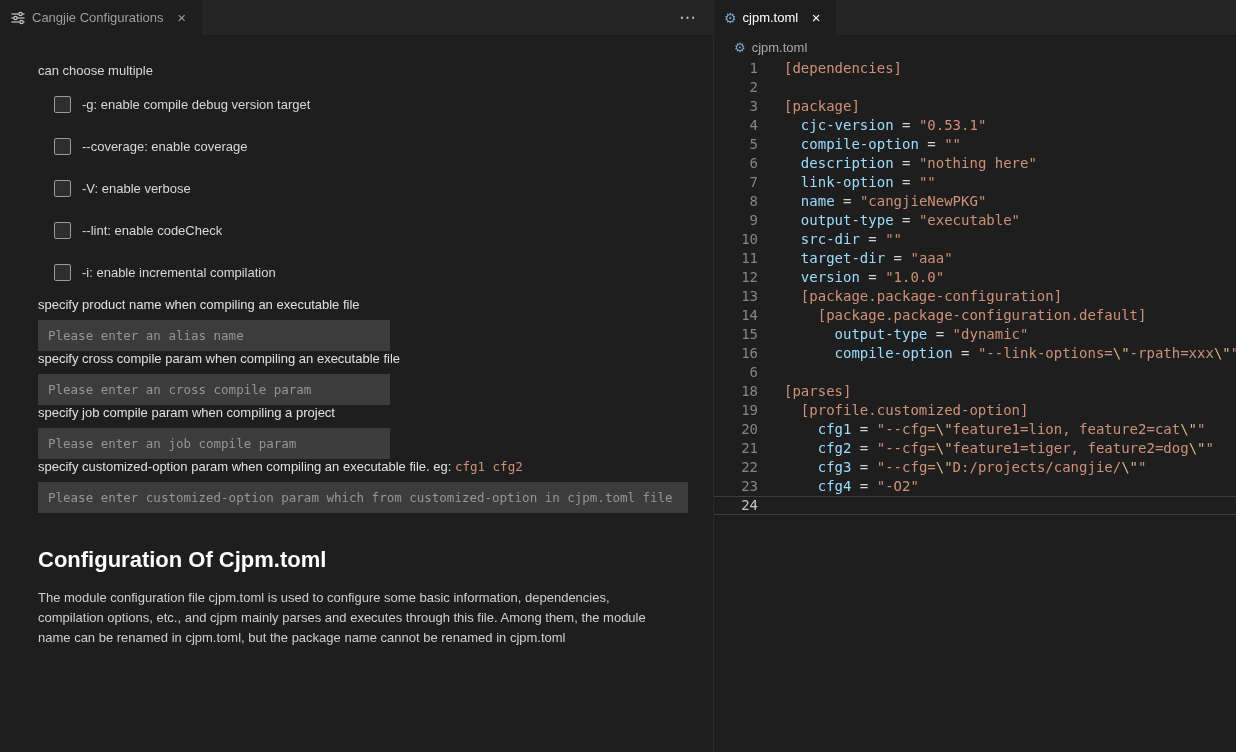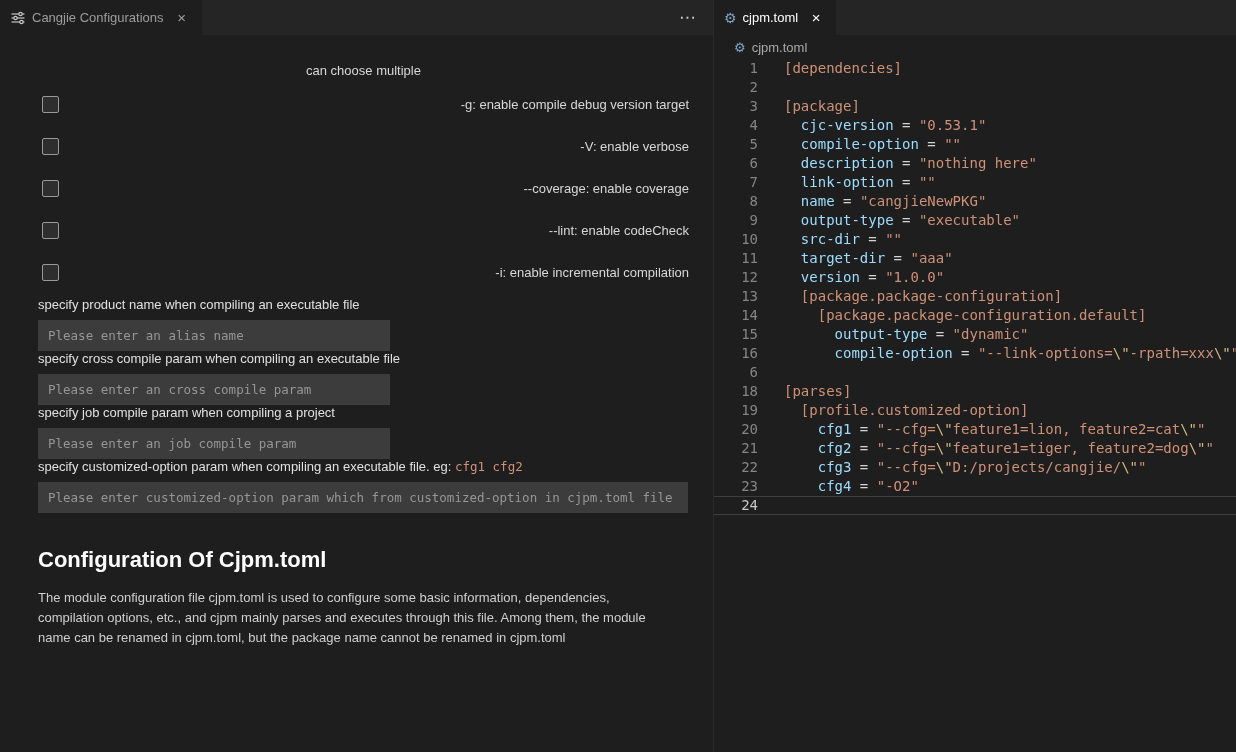--- a/index.html
+++ b/index.html
@@ -23,23 +23,23 @@
   .tab-close { width: 20px; height: 20px; display: flex; align-items: center; justify-content: center;
                font-size: 15px; border-radius: 4px; margin-left: 2px; color: inherit; }
   .tab-gear { font-size: 14px; color: #7ea3c5; line-height: 1; }
   .more-actions { position: absolute; right: 16px; top: 0; height: 35px; display: flex; align-items: center;
                   color: #cccccc; font-size: 17px; letter-spacing: 1px; cursor: pointer; }
   .cfg-icon { display: inline-flex; width: 16px; height: 16px; }
 
   
   .webview { flex: 1; overflow: hidden; padding-left: 38px; padding-right: 24px; }
   .page-title { margin-top: 44px; font-size: 25px; font-weight: 700; color: #ffffff; letter-spacing: .2px; }
-  .subtitle { margin-top: 28px; font-size: 13px; color: #d8d8d8; text-align: center; }
+  .subtitle { margin-top: 28px; font-size: 13px; color: #d8d8d8; }
 
-  .cb-row { display: flex; align-items: center; margin-left: 4px; margin-top: 25px; justify-content: space-between; }
+  .cb-row { display: flex; align-items: center; margin-left: 16px; margin-top: 25px; }
   #checkbox-list .cb-row:first-child { margin-top: 18px; }
   .checkbox { width: 17px; height: 17px; flex: none; background: #2e2e2e; border: 1px solid #999999; border-radius: 2px; cursor: pointer; }
   .cb-label { margin-left: 11px; font-size: 13px; color: #d8d8d8; }
 
   .field { }
   #field-list { margin-top: 16px; }
   .f-label { font-size: 13px; color: #e0e0e0; }
   .inline-code { font-family: "DejaVu Sans Mono", "Liberation Mono", monospace; font-size: 12.5px; color: #ce9178; }
   .f-input { display: block; margin-top: 8px; width: 352px; height: 31px; background: #3c3c3c; border: none; outline: none;
              color: #cccccc; font-family: "DejaVu Sans Mono", "Liberation Mono", monospace; font-size: 12.5px; padding: 0 10px; }
@@ -93,25 +93,25 @@
     <div class="webview">
       <div class="subtitle">can choose multiple</div>
 
       <div id="checkbox-list">
           <div class="cb-row">
             <span class="checkbox"></span>
             <span class="cb-label">-g: enable compile debug version target</span>
           </div>
           <div class="cb-row">
             <span class="checkbox"></span>
-            <span class="cb-label">-V: enable verbose</span>
+            <span class="cb-label">--coverage: enable coverage</span>
           </div>
           <div class="cb-row">
             <span class="checkbox"></span>
-            <span class="cb-label">--coverage: enable coverage</span>
+            <span class="cb-label">-V: enable verbose</span>
           </div>
           <div class="cb-row">
             <span class="checkbox"></span>
             <span class="cb-label">--lint: enable codeCheck</span>
           </div>
           <div class="cb-row">
             <span class="checkbox"></span>
             <span class="cb-label">-i: enable incremental compilation</span>
           </div>
         </div>

